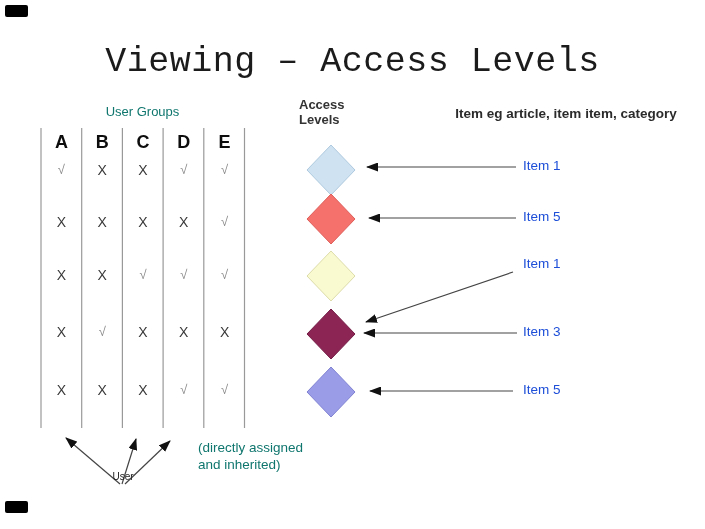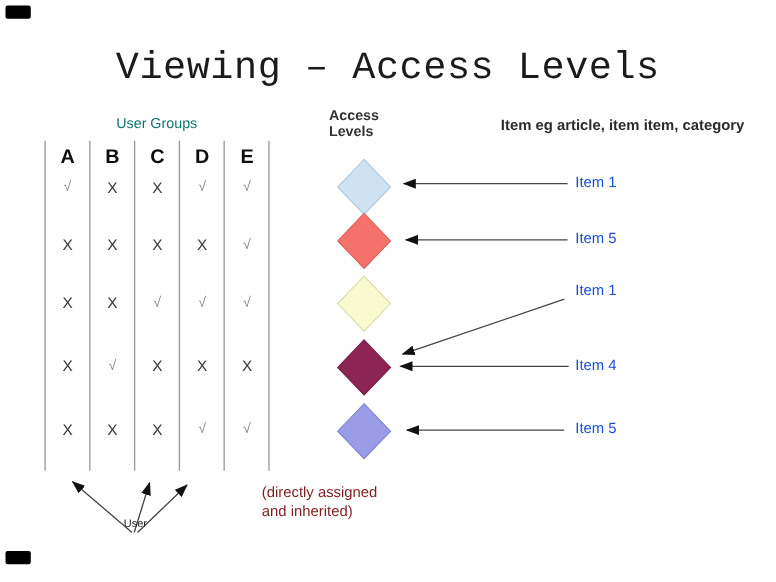--- a/index.html
+++ b/index.html
@@ -19,22 +19,22 @@
   .col-letters{position:absolute;left:41px;top:132px;width:204px;display:flex;}
   .col-letters span{flex:1;text-align:center;font-size:18px;font-weight:bold;color:#0d0d0d;}
   .mark-row{position:absolute;left:41px;width:204px;display:flex;}
   .mark-row .cell{flex:1;text-align:center;font-size:14px;color:#3a3a3a;}
   .mark-row .cell.check{color:#8a8a8a;font-size:13px;}
   .al-label{position:absolute;left:299px;top:97px;width:80px;font-size:13px;
     font-weight:600;color:#333;line-height:15px;white-space:pre-line;}
   .items-header{position:absolute;left:430px;top:106px;width:272px;text-align:center;
     font-size:13.5px;font-weight:bold;color:#2b2b2b;}
   .item-label{position:absolute;left:523px;font-size:13.5px;color:#1d4ed8;}
-  .footnote{position:absolute;left:198px;top:440px;font-size:13.5px;color:#7f1d1d;
-    line-height:16.5px;white-space:pre-line;margin-left:40px;}
+  .footnote{position:absolute;left:198px;top:440px;font-size:13.5px;color:#0f766e;
+    line-height:16.5px;white-space:pre-line;}
   .user-label{position:absolute;left:93px;top:471px;width:60px;text-align:center;
     font-size:10px;color:#222;}
   svg.diagram{position:absolute;left:0;top:0;pointer-events:none;}
 </style>
 </head>
 <body>
 
 <div class="canvas">
 
   <div class="corner-mark top"></div>
@@ -127,20 +127,20 @@
     <span class="cell check">√</span>
   </div>
 
   <div class="al-label">Access
 Levels</div>
   <div class="items-header">Item eg article, item item, category</div>
 
   <div class="item-label" style="top:158px">Item 1</div>
   <div class="item-label" style="top:209px">Item 5</div>
   <div class="item-label" style="top:256px">Item 1</div>
-  <div class="item-label" style="top:324px">Item 4</div>
+  <div class="item-label" style="top:324px">Item 3</div>
   <div class="item-label" style="top:382px">Item 5</div>
 
   <div class="footnote">(directly assigned
 and inherited)</div>
   <div class="user-label">User</div>
 
 </div>
 
 </body></html>

